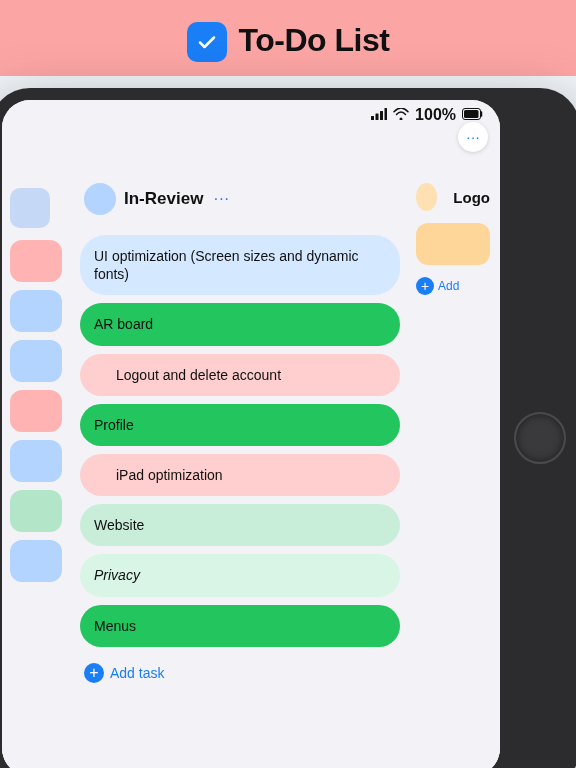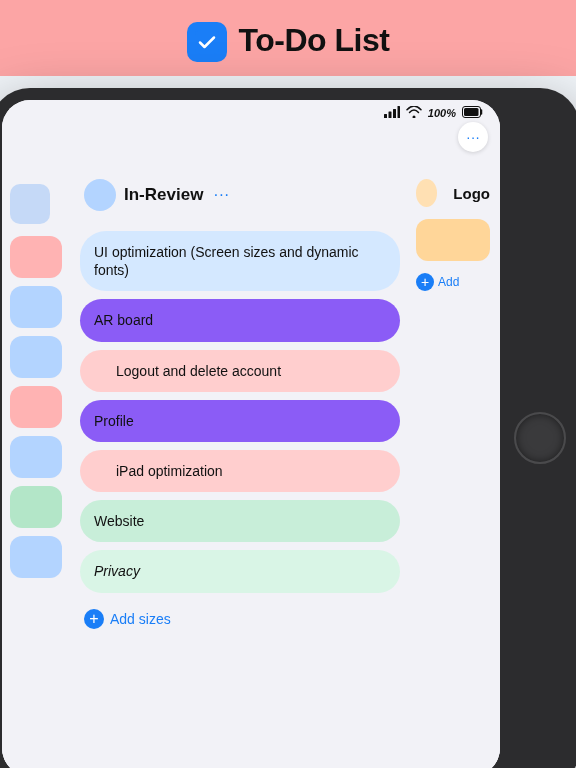--- a/index.html
+++ b/index.html
@@ -200,21 +200,21 @@
       padding: 12px 14px;
       margin-bottom: 8px;
       font-size: 14px;
       font-weight: 500;
       color: #111;
       line-height: 1.3;
     }
 
     .task-blue { background: #d4e8ff; }
     .task-pink { background: #ffcece; padding-left: 36px; }
-    .task-light-blue { background: #8b5cf6; }
+    .task-light-blue { background: #22c55e; }
     .task-green { background: #c8eed9; }
     .task-light-green { background: #d9f5e6; font-style: italic; }
 
     .add-task-btn {
       display: flex;
       align-items: center;
       gap: 6px;
       padding: 8px 4px;
       color: #1a7ef7;
       font-size: 14px;
@@ -321,21 +321,21 @@
           <rect x="13.5" y="0" width="2.5" height="12" rx="0.5"></rect>
         </svg>
       </span>
       <span>
         <svg width="16" height="12" viewBox="0 0 16 12" fill="none">
           <path d="M8 9.5a1.5 1.5 0 110 3 1.5 1.5 0 010-3z" fill="#111"></path>
           <path d="M3.5 6.5C5 4.8 6.4 4 8 4s3 .8 4.5 2.5" stroke="#111" stroke-width="1.5" stroke-linecap="round" fill="none"></path>
           <path d="M1 3.8C3.2 1.4 5.5 0 8 0s4.8 1.4 7 3.8" stroke="#111" stroke-width="1.5" stroke-linecap="round" fill="none"></path>
         </svg>
       </span>
-      <span style="font-size:11px;font-weight:600;font-style:italic;">100%</span>
+      <span style="font-size:16px;font-weight:600;">100%</span>
       <span>
         <svg width="22" height="12" viewBox="0 0 22 12" fill="none">
           <rect x="0.5" y="0.5" width="18" height="11" rx="2.5" stroke="#111" stroke-width="1"></rect>
           <rect x="2" y="2" width="14.5" height="8" rx="1.5" fill="#111"></rect>
           <path d="M19.5 4v4" stroke="#111" stroke-width="1.5" stroke-linecap="round"></path>
         </svg>
       </span>
     </div>
 
     <div class="screen-topbar">
@@ -378,24 +378,27 @@
         </div>
         <div class="task-card task-pink">
           <span>iPad optimization</span>
         </div>
         <div class="task-card task-green">
           <span>Website</span>
         </div>
         <div class="task-card task-light-green">
           <span>Privacy</span>
         </div>
+        <div class="task-card task-light-blue">
+          <span>Menus</span>
+        </div>
 
         <button class="add-task-btn">
           <span class="add-task-icon">+</span>
-          <span>Add sizes</span>
+          <span>Add task</span>
         </button>
       </div>
 
       <div class="right-col">
         <div class="right-col-header">
           <div class="right-col-circle"></div>
           <span style="font-size:15px;font-weight:600;color:#111;">Logo</span>
         </div>
         <div class="right-task-item"></div>
 

